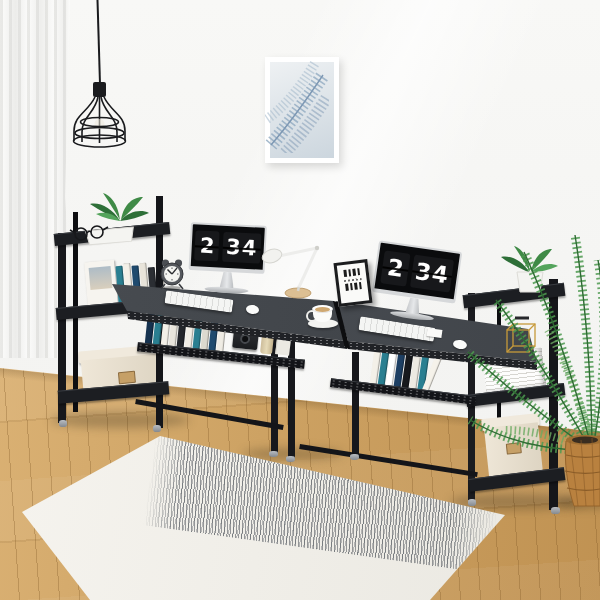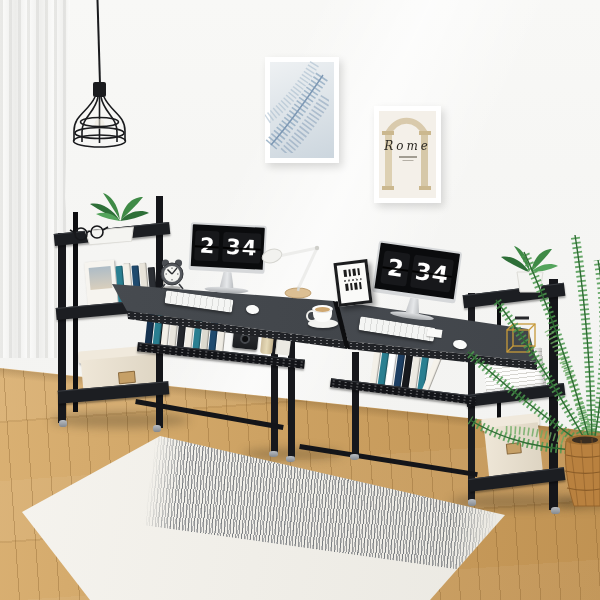--- a/index.html
+++ b/index.html
@@ -110,36 +110,20 @@
   <div class="shadow" style="left:556px;top:497px;width:56px;height:12px;"></div>
 
   <div class="frame" style="left:265px;top:57px;width:74px;height:106px;">
     <div class="leaf-art">
       <svg width="64" height="96" viewBox="0 0 64 96">
         <path d="M6,88 Q30,60 58,18" stroke="#8fa9c0" stroke-width="14" fill="none" stroke-dasharray="1.6 2.6" opacity=".78"></path>
         <path d="M6,88 Q30,60 58,18" stroke="#7d98b4" stroke-width="1.4" fill="none"></path>
         <path d="M2,62 Q26,46 50,6" stroke="#a9bccd" stroke-width="10" fill="none" stroke-dasharray="1.4 2.4" opacity=".6"></path>
         <path d="M20,96 Q42,72 62,40" stroke="#7d98b4" stroke-width="12" fill="none" stroke-dasharray="1.6 2.6" opacity=".5"></path>
       </svg>
-    </div>
-  </div>
-  <div class="frame" style="left:374px;top:106px;width:67px;height:97px;">
-    <div class="rome-art">
-      <svg width="55" height="83" viewBox="0 0 55 83">
-        <path d="M8,24 C18,5 37,5 47,24" stroke="#d9caac" stroke-width="6" fill="none"></path>
-        <rect x="3" y="20" width="12" height="4" fill="#cbb88f"></rect>
-        <rect x="40" y="20" width="12" height="4" fill="#cbb88f"></rect>
-        <rect x="6" y="24" width="7" height="51" fill="#ddd0b2"></rect>
-        <rect x="42" y="24" width="7" height="51" fill="#d6c8a8"></rect>
-        <rect x="3" y="75" width="12" height="4" fill="#cbb88f"></rect>
-        <rect x="40" y="75" width="12" height="4" fill="#cbb88f"></rect>
-      </svg>
-      <div class="rome-title">Rome</div>
-      <div class="rome-sub"></div>
-      <div class="rome-sub2"></div>
     </div>
   </div>
 
   <div class="post" style="left:73px;top:212px;width:5px;height:200px;background:#0d0e11;"></div>
   <div class="postcard" style="left:86px;top:261px;transform:rotate(-5deg);"></div>
   <div class="books" style="left:117px;top:258px;width:52px;height:50px;transform:rotate(-5deg);">
       <i style="background: rgb(42, 127, 145); height: 44px; width: 7px;"></i>
       <i style="background: rgb(243, 240, 232); height: 46px; width: 7px;"></i>
       <i style="background: rgb(31, 74, 110); height: 43px; width: 7px;"></i>
       <i style="background: rgb(232, 228, 218); height: 45px; width: 7px;"></i>

